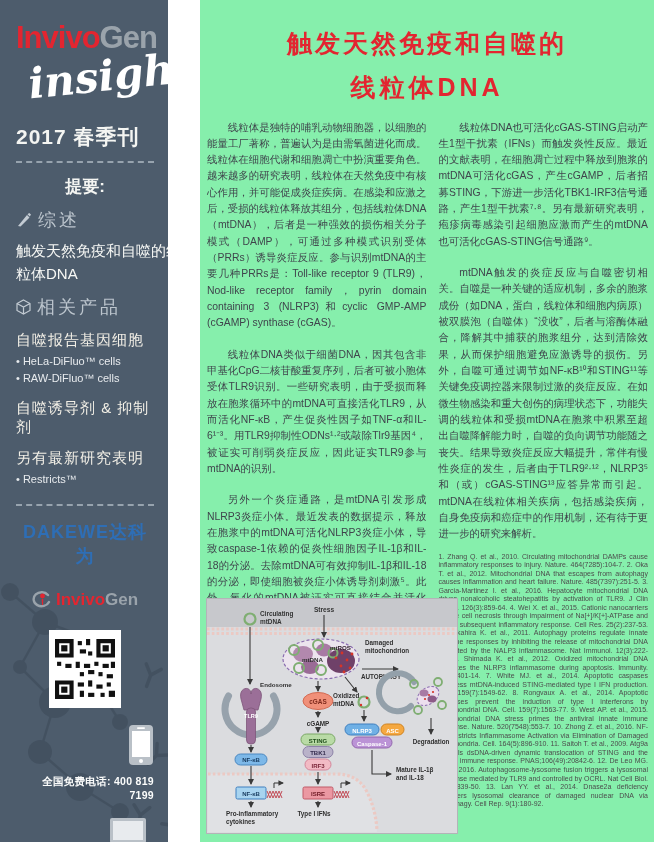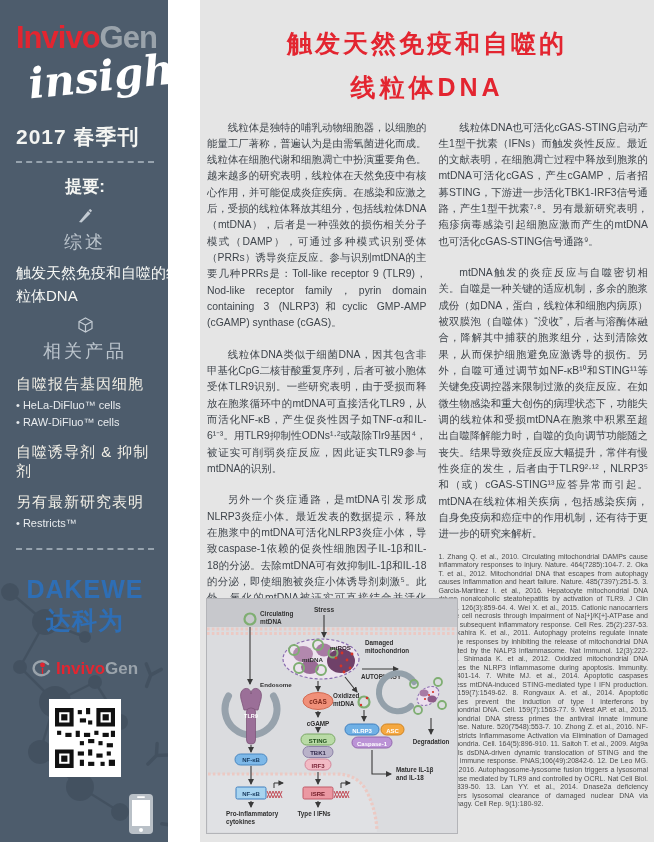--- a/index.html
+++ b/index.html
@@ -16,41 +16,41 @@
   .brand-main { font-size:31px; font-weight:bold; letter-spacing:-1px; }
   .brand-invivo { color:var(--accent-red,#e32530); }
   .brand-gen { color:#9aa3ab; }
   .brand-script { font-family:"DejaVu Serif", serif; font-style:italic; font-weight:bold;
                   font-size:42px; color:#ffffff; transform:rotate(-6deg);
                   display:inline-block; margin:2px 0 0 12px; }
   .issue { font-size:21px; font-weight:bold; color:#f4f5f2; margin-top:26px; letter-spacing:1px; }
   .dash { border:none; border-top:2px dashed #97a3ae; margin:10px 0 12px 0; }
   .toc-label { font-size:17px; font-weight:bold; color:#f4f5f2; margin:4px 0 10px 0;text-align:center; }
   .section-head { font-size:18px; color:#bcc5cd; letter-spacing:3px; margin:10px 0 8px 0;
-                  display:flex; align-items:center; gap:6px;flex-direction:column; }
+                  display:flex; align-items:center; gap:6px; }
   .section-head svg { flex:0 0 auto; }
   .review-title { font-size:15px; line-height:1.5; color:#f7f8f5; width:172px; margin:2px 0 6px 0; }
   .prod-group { margin-top:12px; }
   .prod-title { font-size:15px; color:#f2efe6; letter-spacing:1px; }
   .prod-items { list-style:none; margin-top:3px; }
   .prod-items li { font-size:11px; color:#e8ebee; line-height:1.55; }
   .prod-items li::before { content:"• "; }
   .logo-zone { text-align:center; margin-top:8px; }
-  .dakewe { font-size:25px; font-weight:800; color:var(--dakewe-blue,#2e6eb5);
-            letter-spacing:1px; margin-top:25px; }
+  .dakewe { font-size:18px; font-weight:800; color:var(--dakewe-blue,#2e6eb5);
+            letter-spacing:1px; margin-top:14px; }
   .ivg-small { display:flex; align-items:center; justify-content:center; gap:4px; margin-top:22px; }
   .ivg-small-text { font-size:17px; font-weight:bold; }
   .qr { margin:20px auto 0 auto; width:72px; height:78px; background:#ffffff;
         display:flex; align-items:center; justify-content:center; }
   .contact { text-align:right; margin-top:14px; }
   .contact-line { font-size:10.5px; font-weight:bold; color:#fbfcfb; margin-top:5px; letter-spacing:.3px; }
   .icon-stack { margin-top:16px; }
 
   
-  .main { position:absolute; left:200px; top:0; width:454px; height:842px; background:#e5e5e5; }
+  .main { position:absolute; left:200px; top:0; width:454px; height:842px; background:#86efac; }
   .main-title { text-align:center; color:var(--accent-red,#e32530); font-weight:bold;
                 margin-top:22px; line-height:1.75; font-size:25px; letter-spacing:3px; }
   .cols { display:flex; gap:12px; padding:10px 6px 0 7px; }
   .col { text-align:justify; color:#3f454c; font-size:10.4px; line-height:1.57; }
   .col-left  { width:222px; }
   .col-right { width:212px; }
   .col p { text-indent:2em; margin-top:15px; }
   .col p:first-child { margin-top:0; }
   .refs { margin-top:10px; font-size:7px; line-height:1.22; color:#4c4c4c; text-align:justify; }
 

